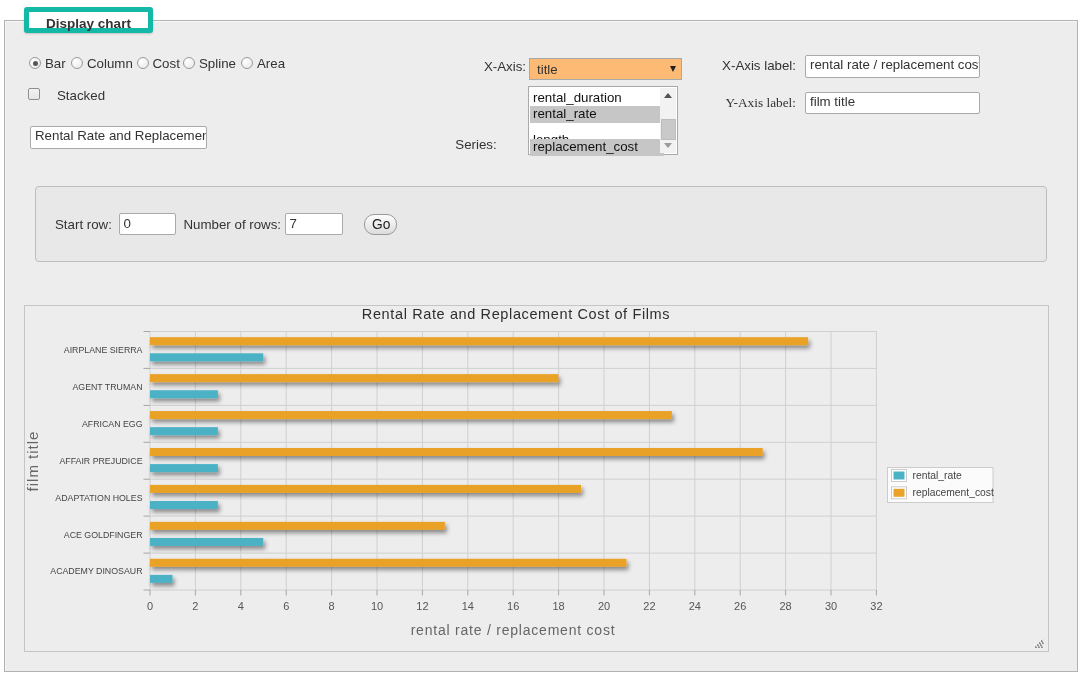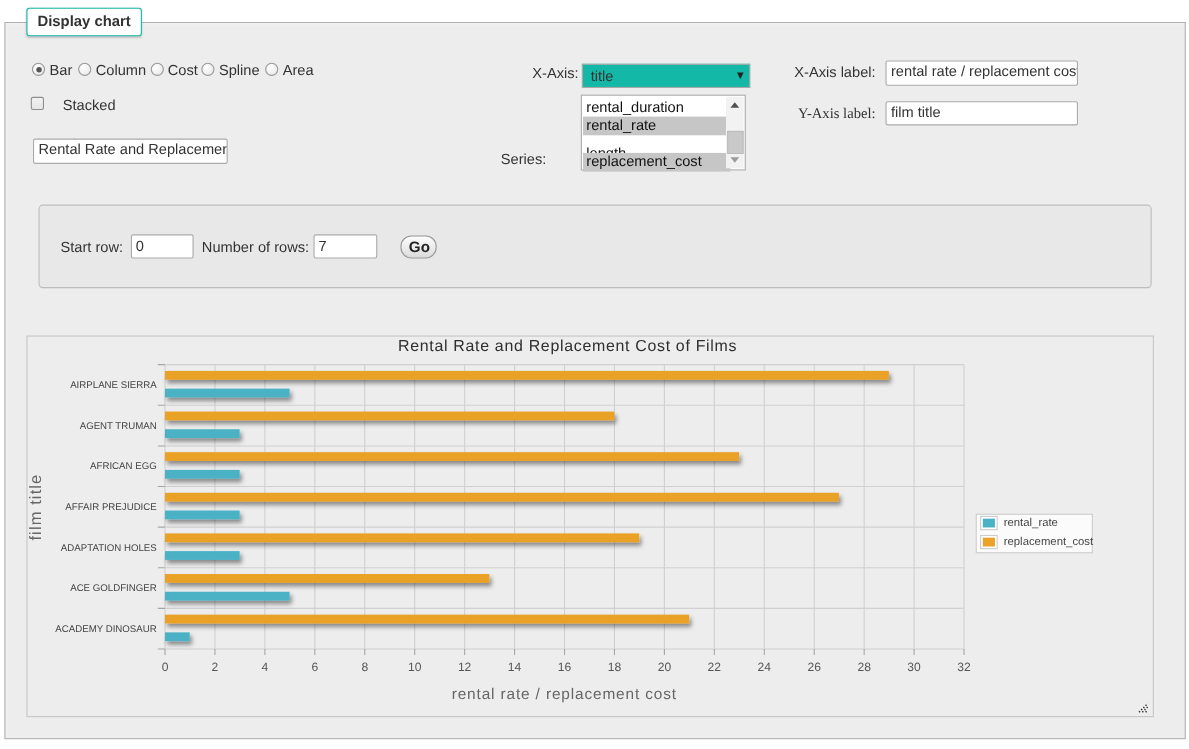--- a/index.html
+++ b/index.html
@@ -5,49 +5,49 @@
 html,body{margin:0;padding:0;background:#fff;}
 #page{position:relative;width:1081px;height:681px;background:#fff;overflow:hidden;
   font-family:'Liberation Sans',sans-serif;font-size:13.3px;color:#333;}
 .lbl{position:absolute;white-space:nowrap;color:#333;}
 .inp{position:absolute;background:#fff;border:1px solid #aaa;border-radius:2px;
   overflow:hidden;white-space:nowrap;color:#333;box-sizing:border-box;}
 .inp span{position:absolute;left:4px;top:1.5px;}
 #fieldset{position:absolute;left:4px;top:20px;width:1074px;height:652px;
   border:1px solid #b2b2b2;background:#ededed;box-shadow:inset 0 1px 0 #f7f7f7,inset 1px 0 0 #f3f3f3;
   box-sizing:border-box;}
-#legendbox{position:absolute;left:24px;top:6.5px;width:105px;height:26px;background:#fff;
-  border:1px solid #14b8a6;border-radius:3px;box-shadow:0 1px 2px rgba(0,0,0,0.18);
+#legendbox{position:absolute;left:24px;top:6.5px;width:129px;height:26px;background:#fff;
+  border:5px solid #14b8a6;border-radius:3px;box-shadow:0 1px 2px rgba(0,0,0,0.18);
   font-weight:bold;font-size:13.5px;color:#333;padding-top:4.5px;text-align:center;box-sizing:border-box;}
 .radio{position:absolute;width:12px;height:12px;border:1px solid #9a9a9a;border-radius:50%;
   background:radial-gradient(circle at 35% 30%,#ffffff 0%,#ededed 70%,#dcdcdc 100%);box-sizing:border-box;}
 .radio.on:after{content:'';position:absolute;left:2.5px;top:2.5px;width:5px;height:5px;
   border-radius:50%;background:#565656;}
 #chk{position:absolute;left:28px;top:88px;width:12px;height:12px;border:1px solid #8f8f8f;
   border-radius:2px;background:linear-gradient(#f2f2f2,#e6e6e6);box-sizing:border-box;}
-#xsel{position:absolute;left:529px;top:58px;width:153px;height:22px;background:#14b8a6;
+#xsel{position:absolute;left:529px;top:58px;width:153px;height:22px;background:#fdba74;
   border:1px solid #a9a9a9;box-sizing:border-box;border-radius:0;}
 #xsel .tx{position:absolute;left:7px;top:3px;}
 #xsel .ar{position:absolute;right:5px;top:7px;width:0;height:0;
   border-left:3.5px solid transparent;border-right:3.5px solid transparent;border-top:6px solid #222;}
 #mselect{position:absolute;left:528px;top:86px;width:150px;height:69px;background:#fff;
   border:1px solid #a9a9a9;box-sizing:border-box;}
 .opt{position:absolute;left:1px;width:131px;height:16.5px;line-height:16.5px;padding-left:3px;color:#111;}
 .opt.sel{background:#c6c6c6;}
 #sbar{position:absolute;right:1px;top:1px;width:16px;height:65px;background:#f2f2f2;}
 #sbar .thumb{position:absolute;left:1px;top:31px;width:13px;height:19px;background:#c9c9c9;border:1px solid #bdbdbd;}
 #sbar .up{position:absolute;left:4px;top:5px;width:0;height:0;
   border-left:4px solid transparent;border-right:4px solid transparent;border-bottom:5px solid #515151;}
 #sbar .dn{position:absolute;left:4px;bottom:5px;width:0;height:0;
   border-left:4px solid transparent;border-right:4px solid transparent;border-top:5px solid #9b9b9b;}
 #panel{position:absolute;left:35px;top:186px;width:1012px;height:76px;background:#e8e8e8;
   border:1px solid #bdbdbd;border-radius:4px;box-sizing:border-box;}
 #gobtn{position:absolute;left:364px;top:214px;width:33px;height:21px;border:1px solid #999;
   border-radius:10px;background:linear-gradient(#fdfdfd,#dcdcdc);box-sizing:border-box;
-  font-weight:bold;font-size:13.8px;color:#222;text-align:center;line-height:19px;text-indent:1.5px;}
+  font-weight:normal;font-size:13.8px;color:#222;text-align:center;line-height:19px;text-indent:1.5px;}
 #chartbox{position:absolute;left:24px;top:305px;width:1025px;height:347px;
   border:1px solid #c5c5c5;background:#ededed;box-sizing:border-box;}
 </style>
 </head>
 <body>
 <div id="page">
   <div id="fieldset"></div>
   <div id="legendbox">Display chart</div>
 
   <div class="radio on" style="left:29px;top:57px;"></div>

